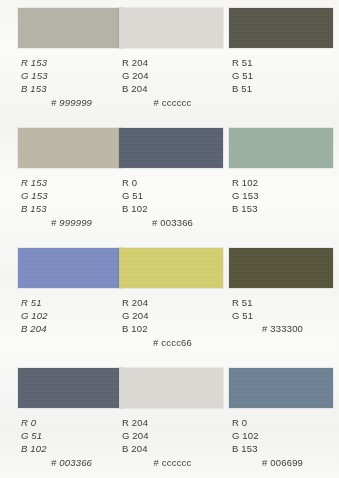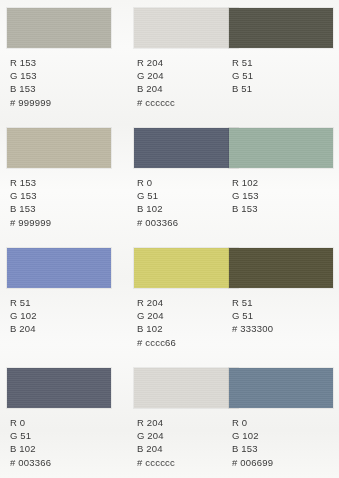--- a/index.html
+++ b/index.html
@@ -64,24 +64,25 @@
   }
   .values div {
     font-size: 9.5px;
     line-height: 13.2px;
     color: #3a3a3a;
     letter-spacing: 0.15px;
     white-space: nowrap;
   }
   .values div.hex {
     letter-spacing: 0.2px;
+    text-align: center;
   }
   
-  .c0 { left: 7px; }
-  .c1 { left: 134px; }
+  .c0 { left: 18px; font-style: italic; }
+  .c1 { left: 119px; }
   .c2 { left: 229px; }
   
   .r0 { top: 8px; }
   .r1 { top: 128px; }
   .r2 { top: 248px; }
   .r3 { top: 368px; }
 </style>
 </head>
 <body>
 

